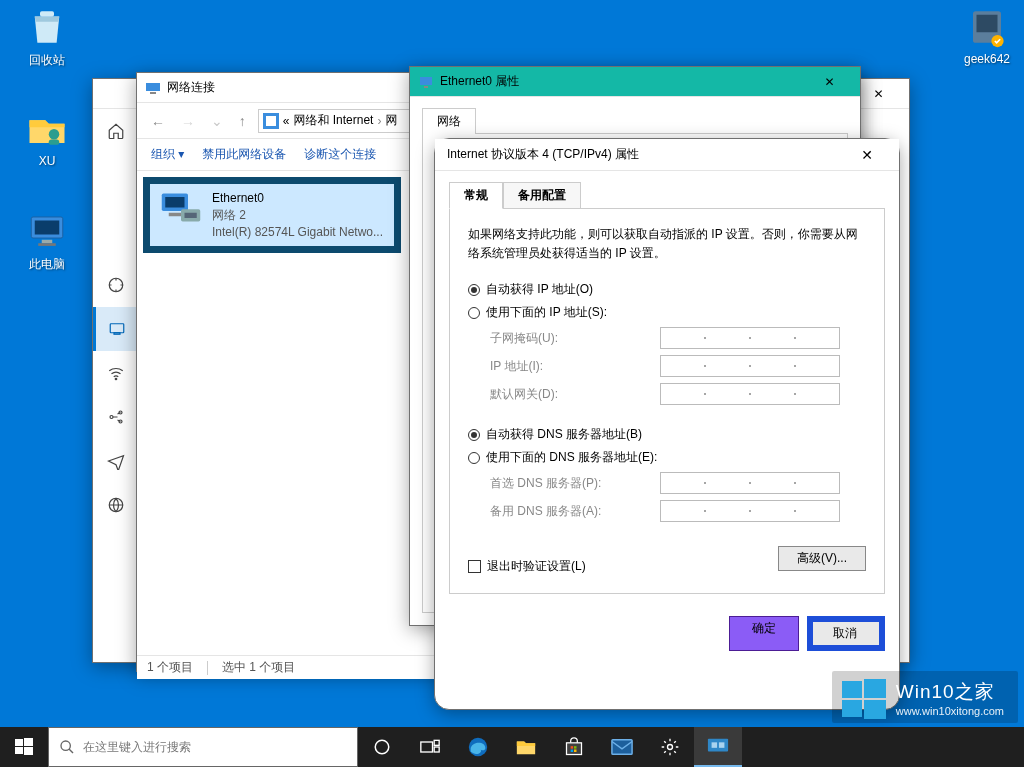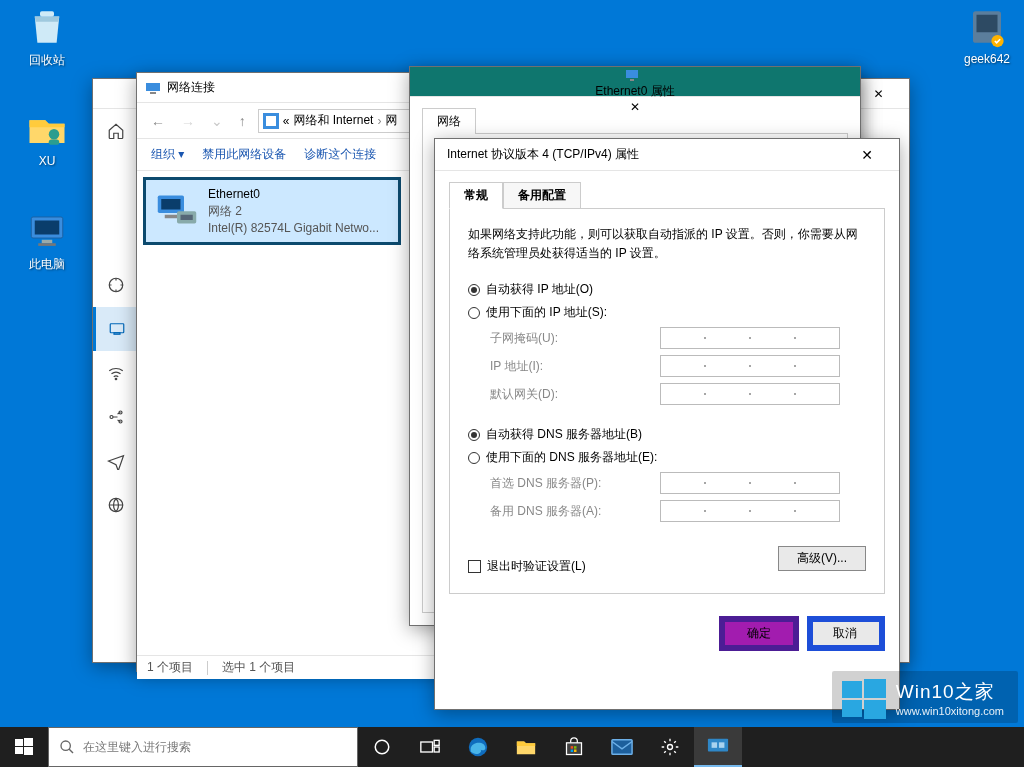--- a/index.html
+++ b/index.html
@@ -26,21 +26,21 @@
 
 .exp-nav { height: 36px; display: flex; align-items: center; gap: 8px; padding: 0 10px; border-bottom: 1px solid #e5e5e5; }
 .exp-nav .arrow { color: #888; font-size: 14px; padding: 4px; }
 .addr { flex: 1; display: flex; align-items: center; gap: 4px; border: 1px solid #ccc; height: 24px; padding: 0 4px; background: #fff; }
 .addr .seg { color: #000; }
 .addr .sep { color: #888; }
 .cmdbar { height: 32px; display: flex; align-items: center; gap: 18px; padding: 0 14px; border-bottom: 1px solid #e5e5e5; background: #fff; }
 .cmdbar .cmd { color: #1a56b0; cursor: pointer; }
 .cmdbar .org { color: #1a56b0; }
 .exp-body { position: relative; background: #fff; }
-.item-row { display: flex; align-items: center; gap: 10px; padding: 6px 10px; background: #cce8ff; border: 3px solid #0c4a6e; }
+.item-row { display: flex; align-items: flex-start; gap: 10px; padding: 6px 10px; background: #cce8ff; border: 7px solid #0c4a6e; }
 .item-row .neticon { width: 42px; height: 38px; }
 .item-row .col { line-height: 1.4; }
 .item-row .name { color: #000; }
 .item-row .sub { color: #555; }
 .statusbar { position: absolute; bottom: 0; left: 0; right: 0; height: 24px; border-top: 1px solid #e5e5e5; display: flex; align-items: center; gap: 14px; padding: 0 10px; color: #555; background: #fff; }
 
 
 .sheet-tabs { display: flex; height: 26px; }
 .sheet-tabs .tab { padding: 4px 14px; border: 1px solid #ccc; border-bottom: none; background: #fff; position: relative; top: 1px; }
 .sheet-body { border: 1px solid #ccc; background: #fff; padding: 14px; }
@@ -60,21 +60,21 @@
 .radio .dot.on::after { content: ""; width: 6px; height: 6px; background: #333; border-radius: 50%; }
 .fieldrow { display: flex; align-items: center; margin: 6px 0 6px 22px; }
 .fieldrow .flabel { width: 170px; color: #888; }
 .ipbox { width: 180px; height: 22px; border: 1px solid #bbb; background: #fff; display: flex; align-items: center; justify-content: space-evenly; color: #888; }
 .ipbox span { width: 2px; height: 2px; background: #888; border-radius: 50%; }
 .ipgroup { border-top: 1px solid transparent; margin-top: 10px; padding-top: 4px;}
 .chkrow { display: flex; align-items: center; gap: 6px; margin-top: 30px; }
 .chkrow .box { width: 13px; height: 13px; border: 1px solid #333; }
 .advbtn { float: right; padding: 3px 18px; border: 1px solid #888; background: #e9e9e9; cursor: pointer; }
 .dlg-btns { display: flex; justify-content: flex-end; gap: 8px; padding: 10px 14px; }
-.dlg-btns .btn { padding: 3px 22px; border: 6px solid #4c1d95; background: #a21caf; cursor: pointer; }
+.dlg-btns .btn { padding: 3px 22px; border: 1px solid #4c1d95; background: #8b5cf6; cursor: pointer; }
 .dlg-btns .btn.plain { border: 6px solid #1d4ed8; background: #e9e9e9; padding-left: 20px; }
 
 
 .taskbar { position: absolute; left: 0; right: 0; bottom: 0; height: 40px; background: #1f1f1f; display: flex; align-items: center; }
 .taskbar .start { width: 48px; height: 40px; display: flex; align-items: center; justify-content: center; }
 .taskbar .search { flex: 0 0 310px; height: 40px; background: #fff; display: flex; align-items: center; padding: 0 10px; gap: 8px; color: #777; border:1px solid #666; }
 .taskbar .tbtn { width: 48px; height: 40px; display: flex; align-items: center; justify-content: center; color: #fff; }
 .taskbar .tbtn.active { background: #3a3a3a; border-bottom: 2px solid #76b9ed; }
 
 
@@ -242,42 +242,42 @@
     </div>
     <div class="statusbar">
       <span>1 个项目</span>
       <span style="border-left:1px solid #ccc; height:14px;"></span>
       <span>选中 1 个项目</span>
     </div>
   </div>
 </div>
 
 <div class="win" style="left:409px; top:66px; width:452px; height:560px;">
-  <div class="titlebar" style="background:#0f766e;flex-direction:column;">
+  <div class="titlebar" style="background:#14b8a6;">
     <div class="ticon">
         <svg viewBox="0 0 16 16">
           <rect x="2" y="3" width="12" height="8" fill="#3a8dde"></rect>
           <rect x="6" y="12" width="4" height="2" fill="#888"></rect>
         </svg>
       </div>
     <div class="ttxt">Ethernet0 属性</div>
     <div class="wbtn close">✕</div>
   </div>
   <div style="padding:10px 12px;">
     <div class="sheet-tabs">
       <div class="tab">网络</div>
     </div>
     <div class="sheet-body" style="height:480px;">
       <div style="color:#000;">连</div>
       <div style="margin-top:60px; color:#000;">此</div>
     </div>
   </div>
 </div>
 
-<div class="win ipv4" style="left:434px; top:138px; width:466px; height:572px;">
+<div class="win ipv4" style="left:434px; top:138px; width:466px; height:572px;border-radius:15px;">
   <div class="hdr">
     <div class="t">Internet 协议版本 4 (TCP/IPv4) 属性</div>
     <div class="x">✕</div>
   </div>
   <div class="tabs">
     <div class="tab">常规</div>
     <div class="tab inact">备用配置</div>
   </div>
   <div class="panel">
     <div class="desc">如果网络支持此功能，则可以获取自动指派的 IP 设置。否则，你需要从网络系统管理员处获得适当的 IP 设置。</div>

